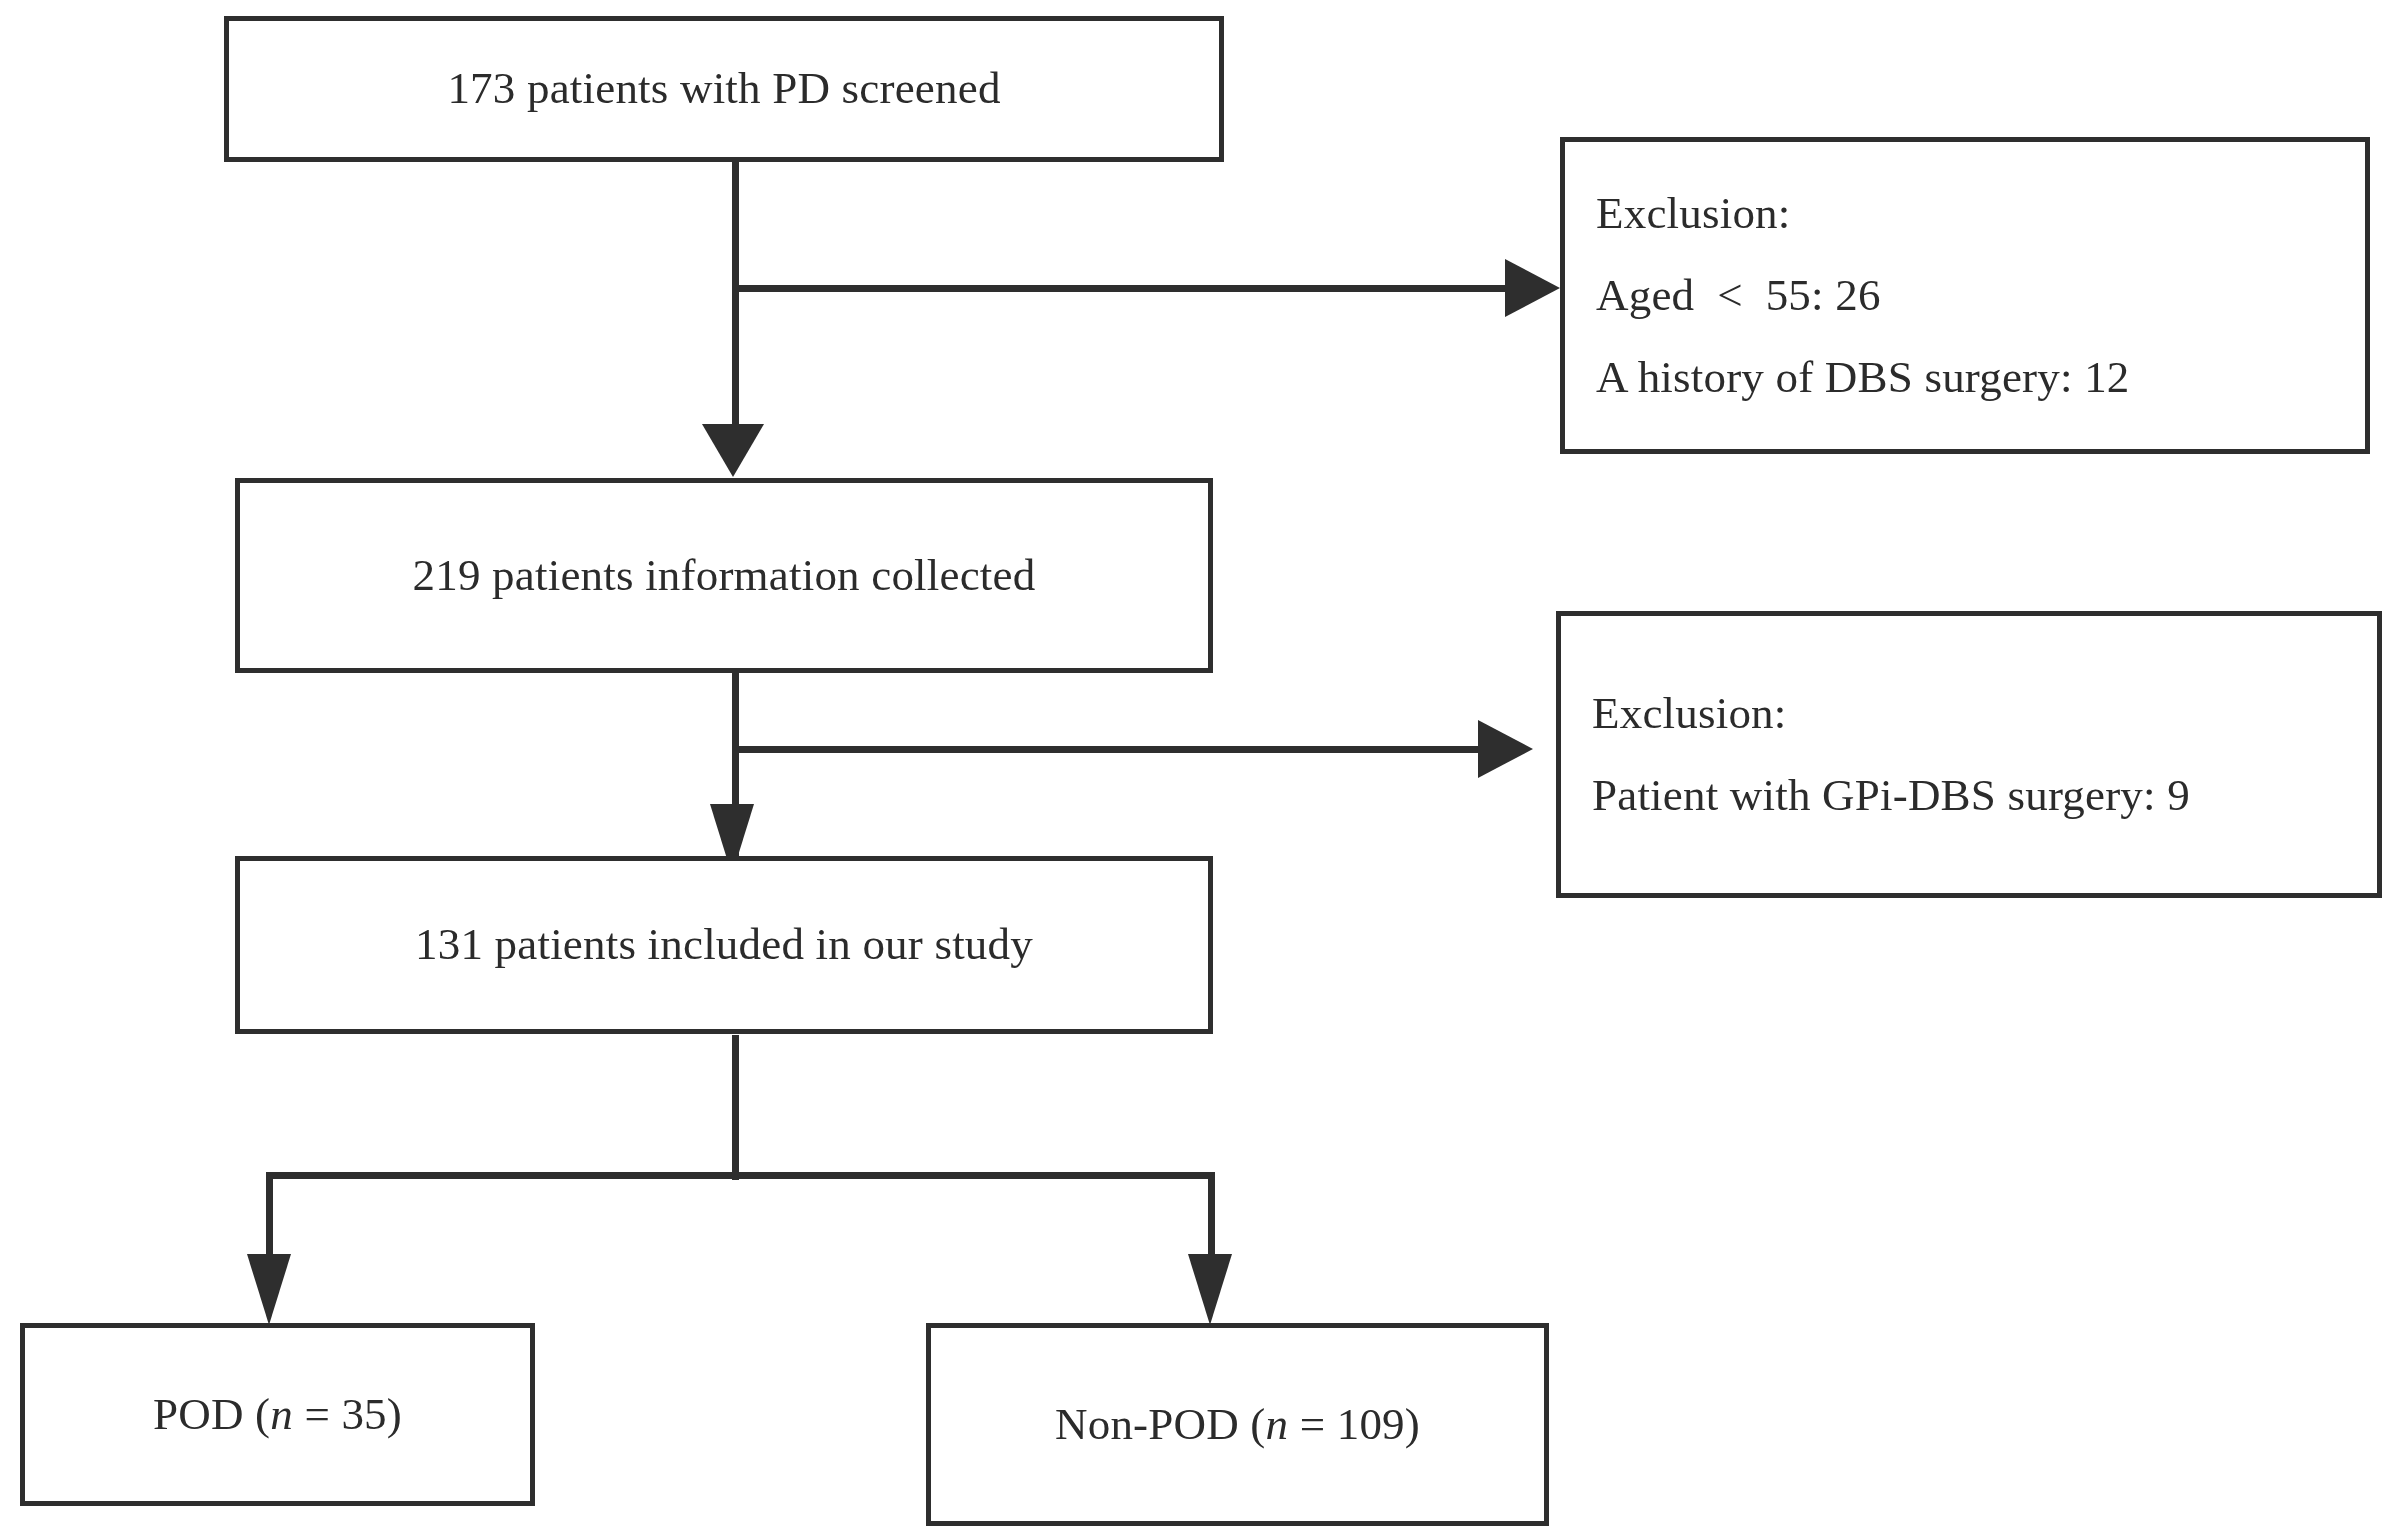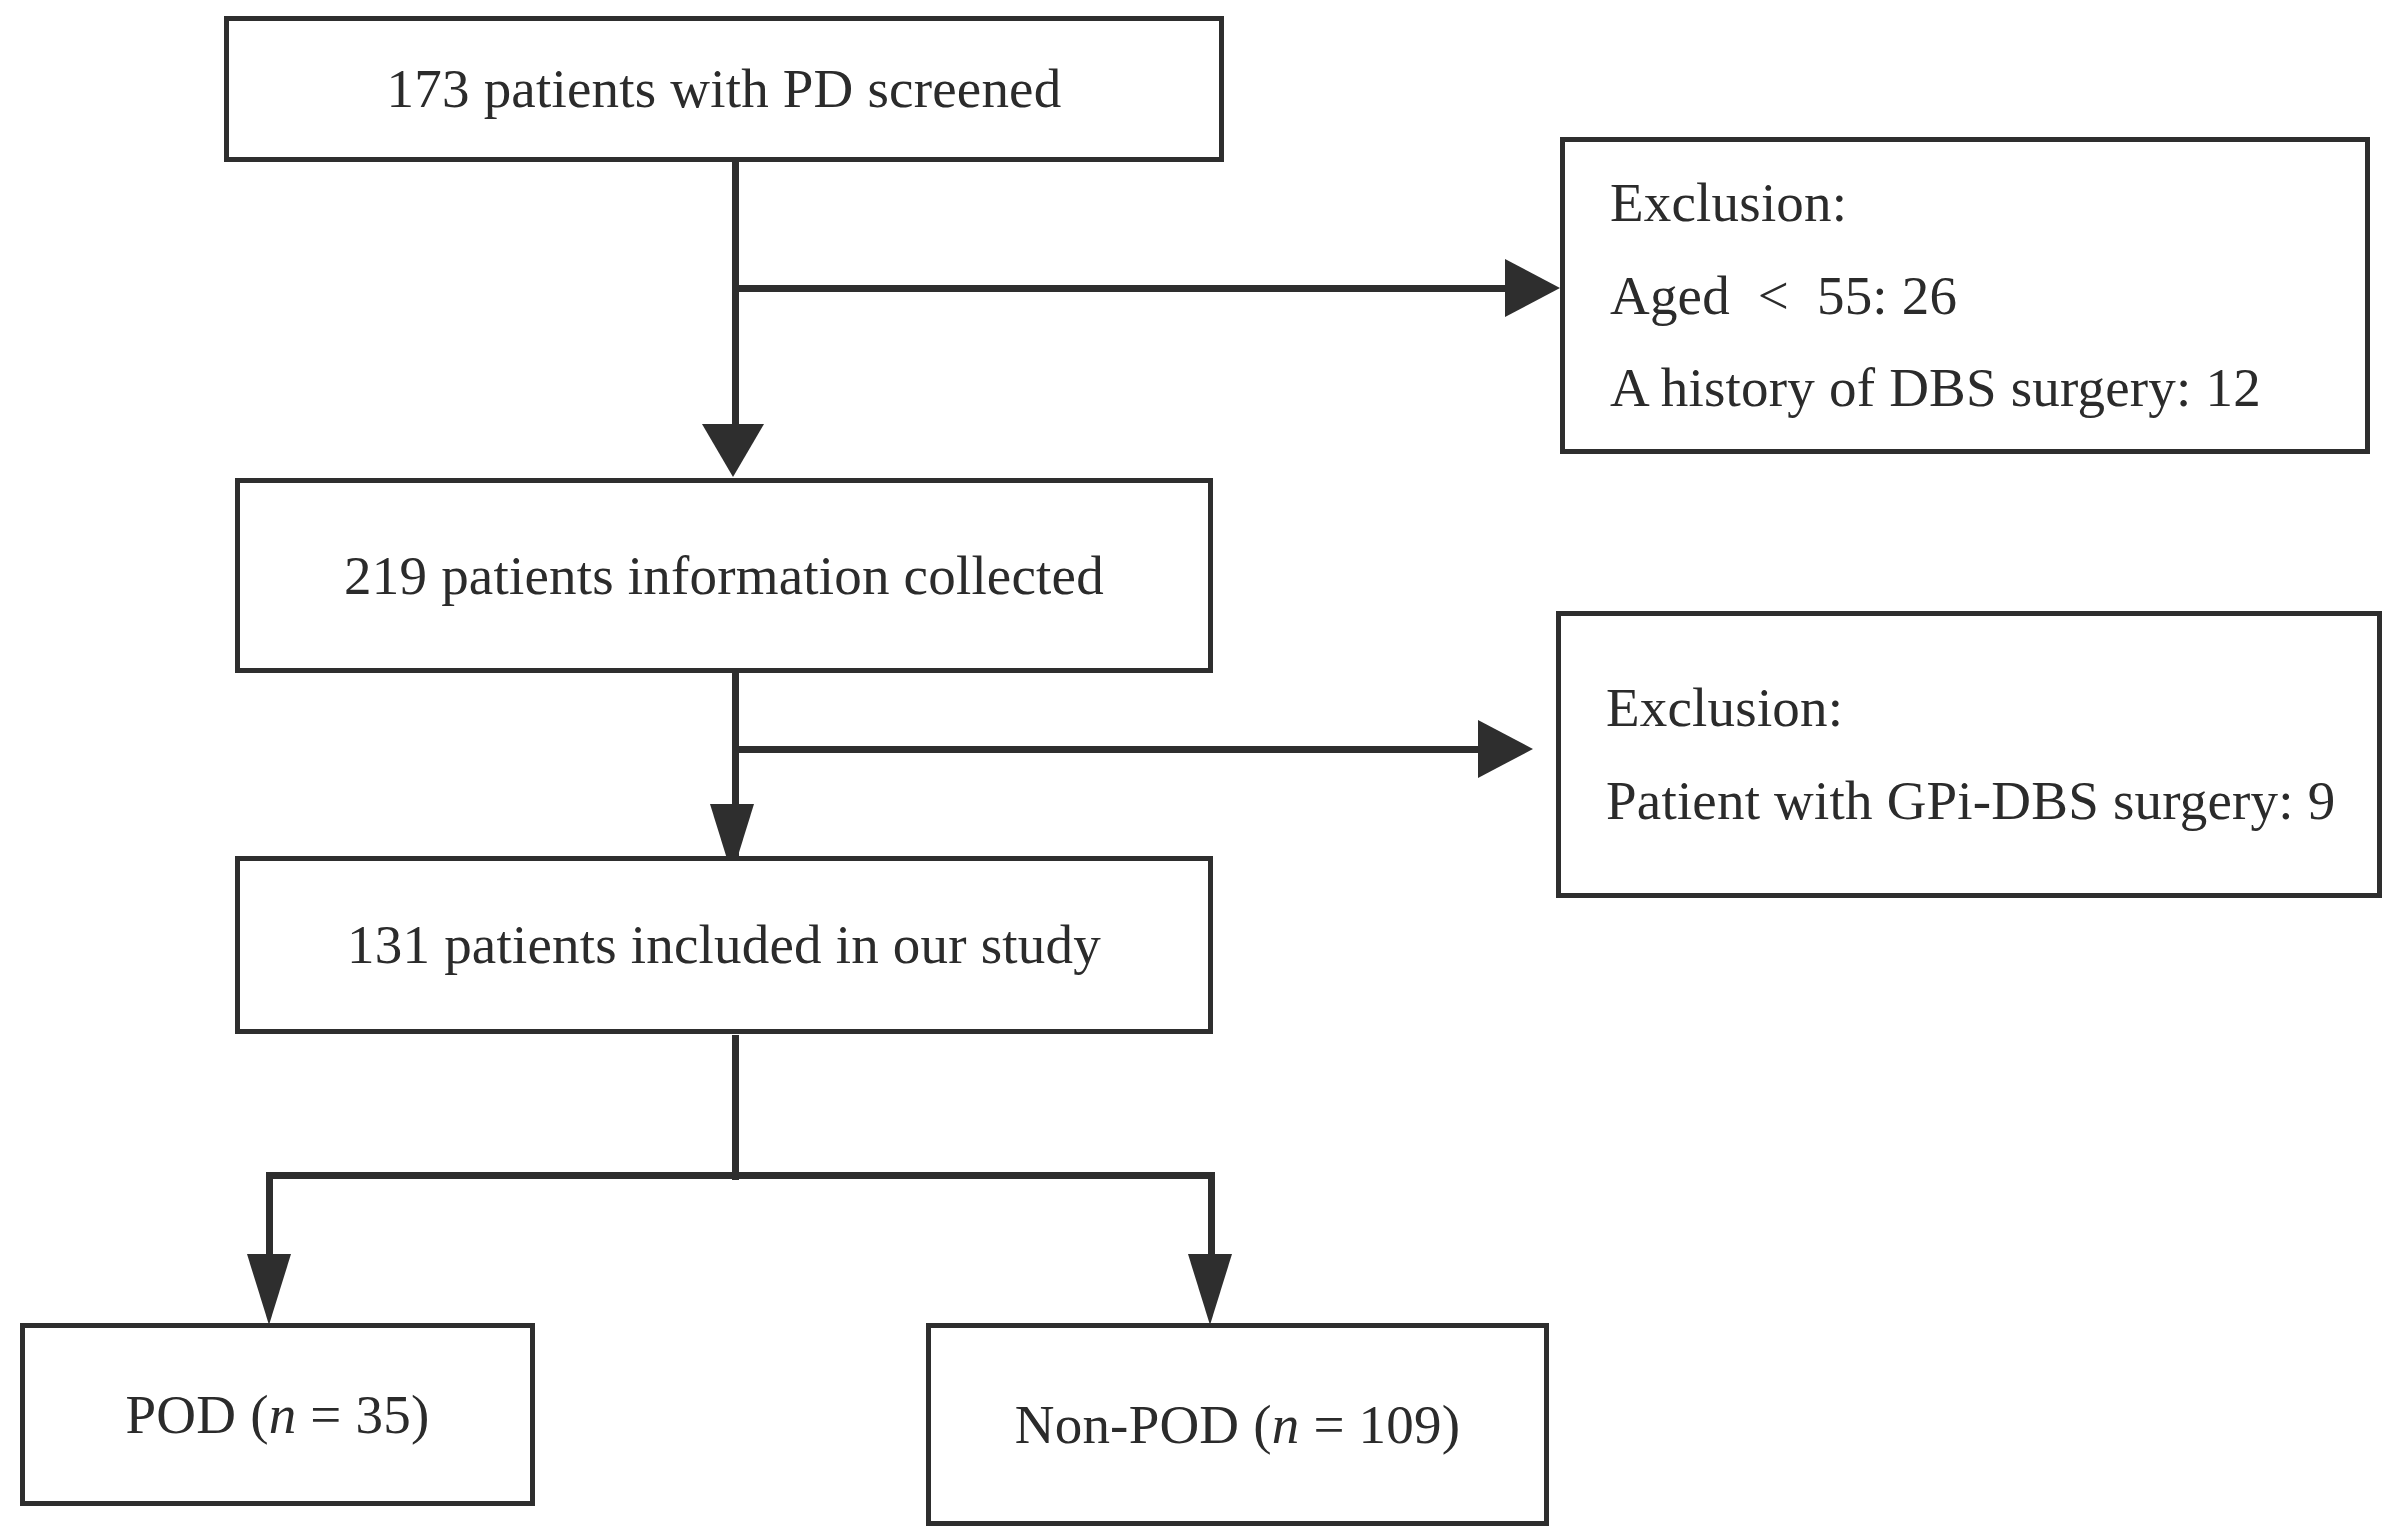--- a/index.html
+++ b/index.html
@@ -31,28 +31,28 @@
   }
   .node.center {
     justify-content: center;
     text-align: center;
   }
   .node.left {
     justify-content: flex-start;
     text-align: left;
   }
   .node .label {
-    font-size: 55px;
+    font-size: 45px;
     line-height: 1.05;
     letter-spacing: 0.2px;
     color: #2b2b2b;
     white-space: pre;
   }
   .node.left .label-block {
-    padding-left: 45px;
+    padding-left: 31px;
     display: flex;
     flex-direction: column;
     gap: 35px;
   }
   .node.left .label-block .label {
     display: block;
   }
   .ital {
     font-style: italic;
   }

